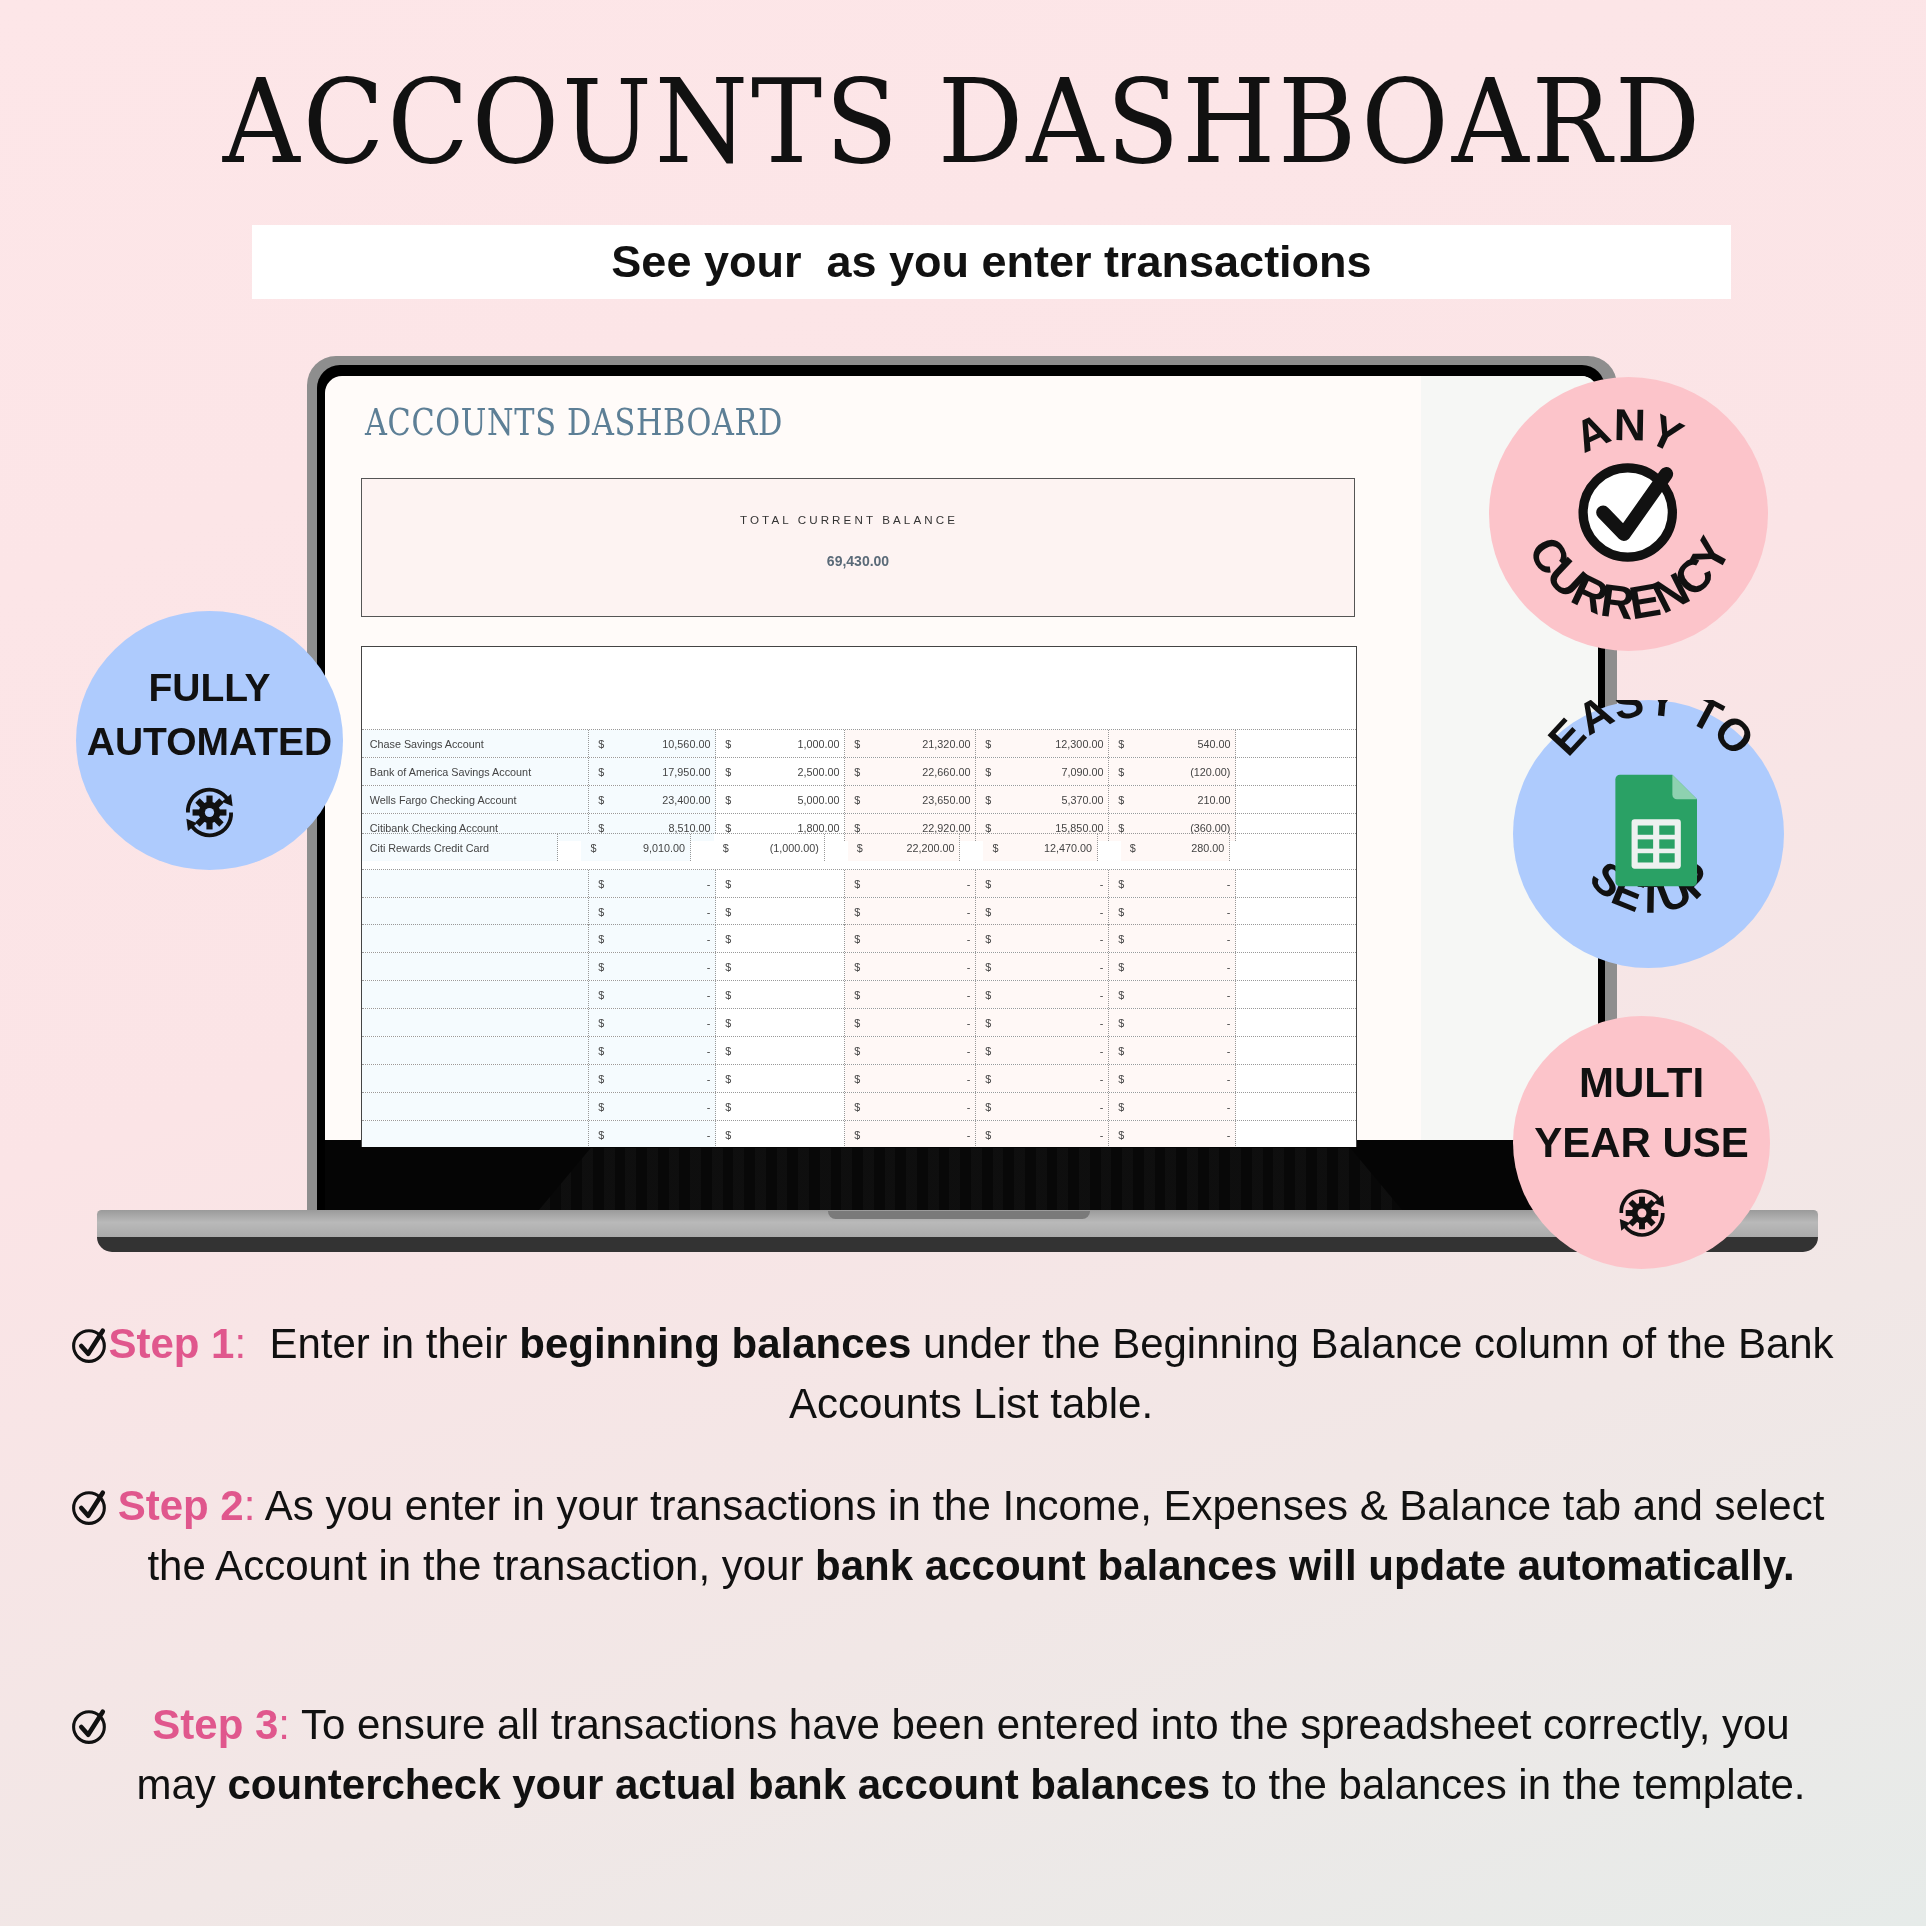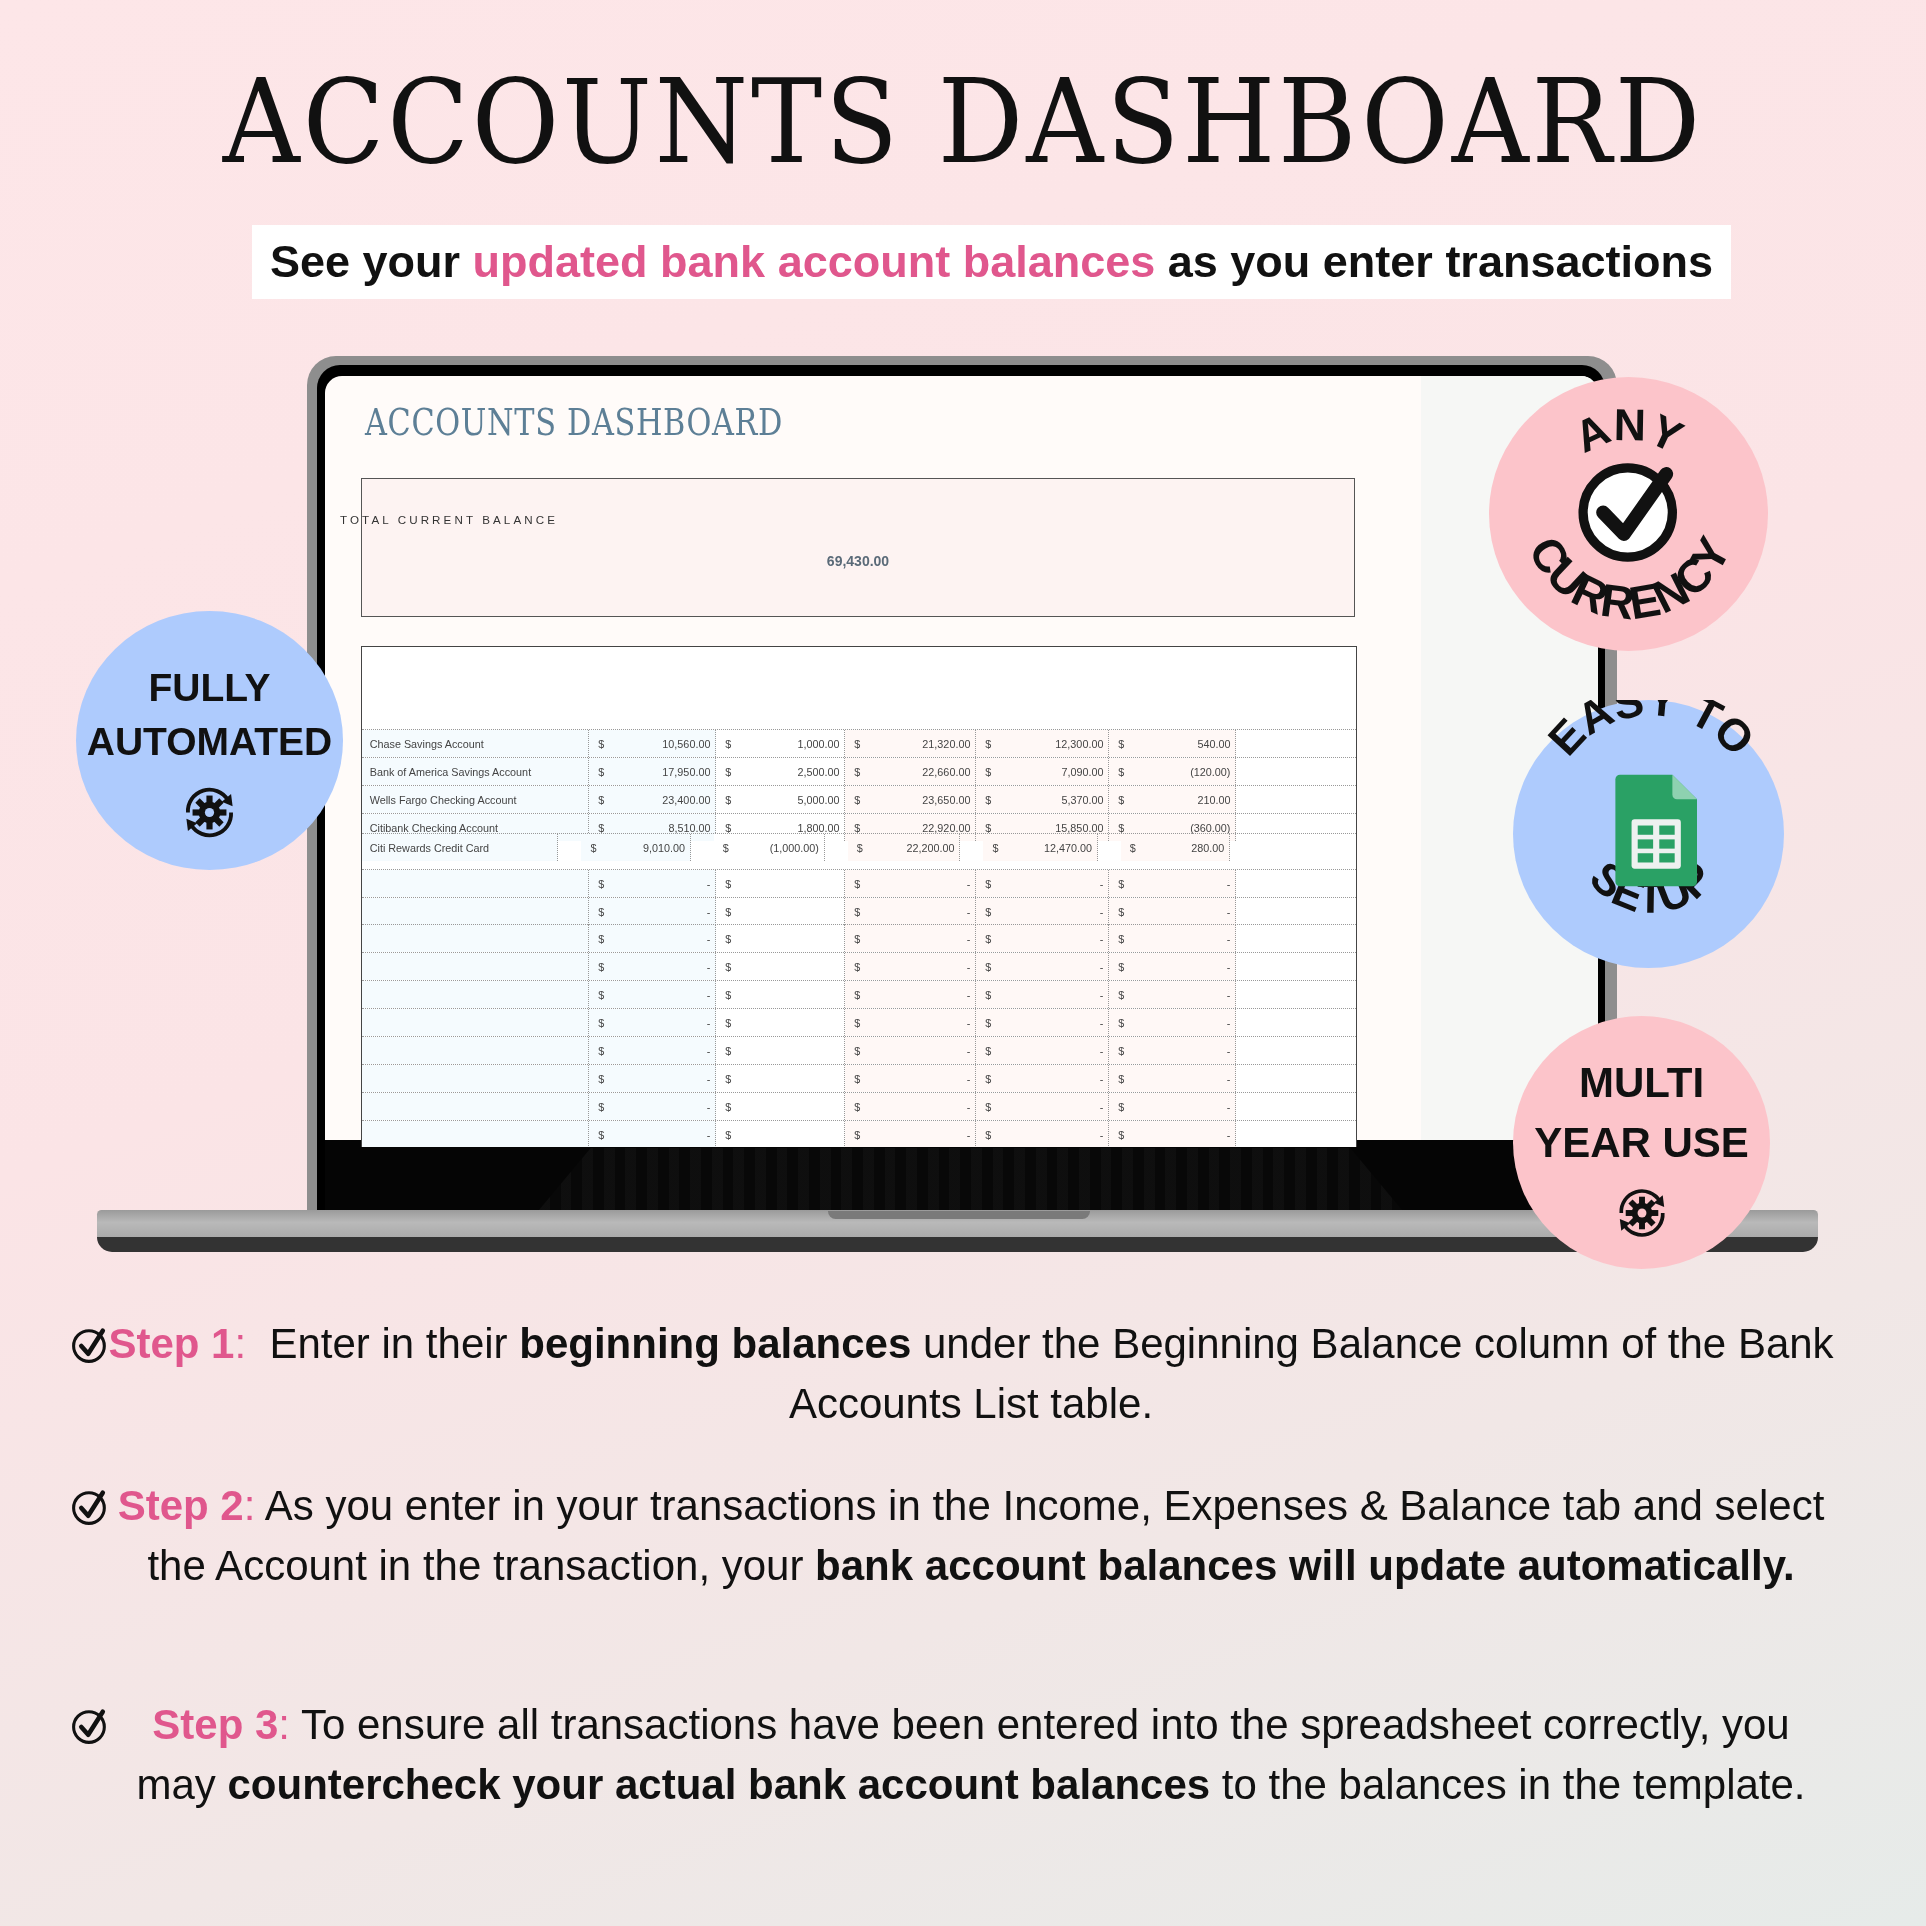--- a/index.html
+++ b/index.html
@@ -31,21 +31,21 @@
     background: repeating-linear-gradient(90deg,#151515 0 10.8px,#0a0a0a 10.8px 21.6px); opacity:0.6;
     clip-path: polygon(6% 0,94% 0,100% 100%,0 100%); }
   .base { left:97px; top:1210px; width:1721px; height:31px;
     background: linear-gradient(180deg,#9a9a9a 0%,#b9b9b9 40%,#a7a7a7 100%); border-radius:4.6px; }
   .base-shadow { left:97px; top:1237px; width:1721px; height:15.4px; background:#333; border-radius:0 0 31px 31px; }
   .notch { left:828px; top:1211px; width:262px; height:7.7px; background:#7a7a7a; border-radius:0 0 7.7px 7.7px; }
 
   
   .sheet-title { left:365px; top:401px; font-family:"DejaVu Serif", serif; font-size:37px; color:#5d7f96; letter-spacing:0.8px; transform:scaleX(0.82); transform-origin:left; white-space:nowrap; }
   .tcb { left:361px; top:478px; width:994px; height:139px; background:#fdf3f2; border:1.5px solid #555; box-sizing:border-box; }
-  .tcb-label { left:340px; top:513px; width:994px; text-align:left; font-size:11.6px; letter-spacing:3.1px; color:#333; }
+  .tcb-label { left:352px; top:513px; width:994px; text-align:center; font-size:11.6px; letter-spacing:3.1px; color:#333; }
   .tcb-value { left:361px; top:553px; width:994px; text-align:center; font-size:14px; font-weight:bold; color:#5a6a78; }
 
   .table { left:361px; top:646px; width:996px; height:501px; border:1.5px solid #444; border-bottom:none; box-sizing:border-box; background:#fff; overflow:hidden; }
   .band { left:0; top:0; width:100%; height:55px; background:#b2c9d5; border-bottom:1.5px solid #444; display:flex; align-items:center; justify-content:center; font-size:13px; color:#fff; }
   .band b { font-weight:bold; }
   .col-heads { left:0; top:57px; width:100%; height:25px; background:#deebf2; display:flex; }
   .col-heads div { font-size:10.8px; color:#333; display:flex; align-items:center; justify-content:center; white-space:nowrap; }
   .row { position:absolute; left:0; width:100%; height:28px; display:flex; border-top:0.8px dotted #999; box-sizing:border-box; }
   .cell { height:100%; box-sizing:border-box; border-right:0.8px dotted #999; font-size:10.8px; color:#444; display:flex; align-items:center; position:relative; }
   .cell.acc { padding-left:7.7px; background:#f5fbfe; }
@@ -68,21 +68,20 @@
   .step .lbl { color:#e0578d; font-weight:bold; }
   .step b { font-weight:bold; }
   .check { width:43px; height:43px; }
 </style>
 </head>
 <body>
 
 <div class="abs main-title">ACCOUNTS DASHBOARD</div>
 <div class="abs subtitle-box">
   <span style="white-space:pre">See your </span>
-  <span class="hl">updated bank account balances</span>
   <span style="white-space:pre"> as you enter transactions</span>
 </div>
 
 <div class="abs lid-outer"></div>
 <div class="abs lid-inner"></div>
 <div class="abs keyboard-band"></div>
 <div class="abs kbd"></div>
 <div class="abs screen"></div>
 <div class="abs screen-right"></div>
 <div class="abs base"></div>

